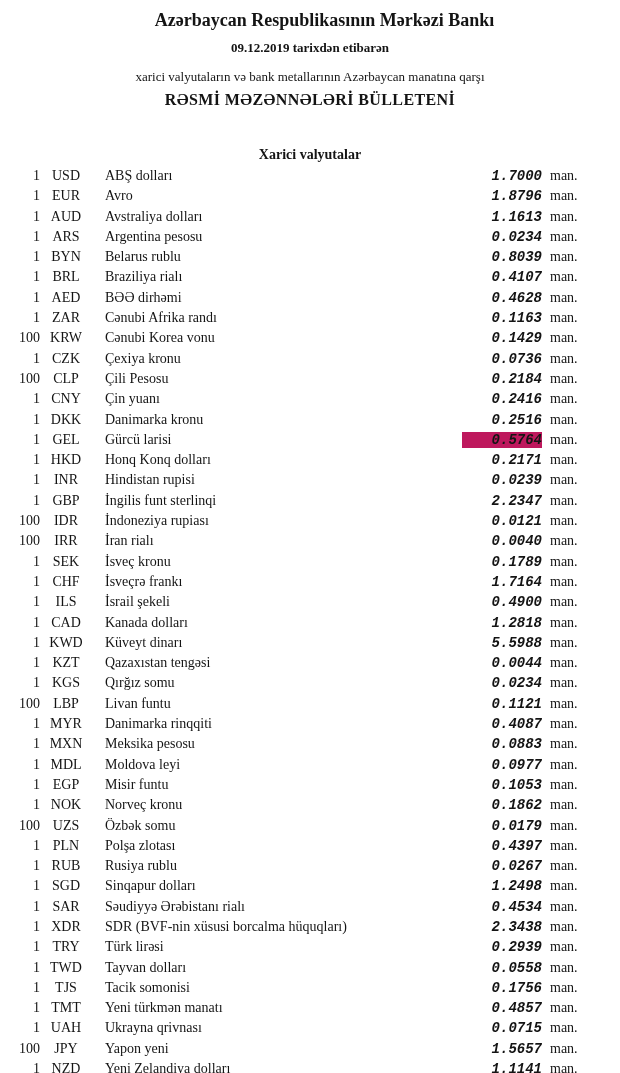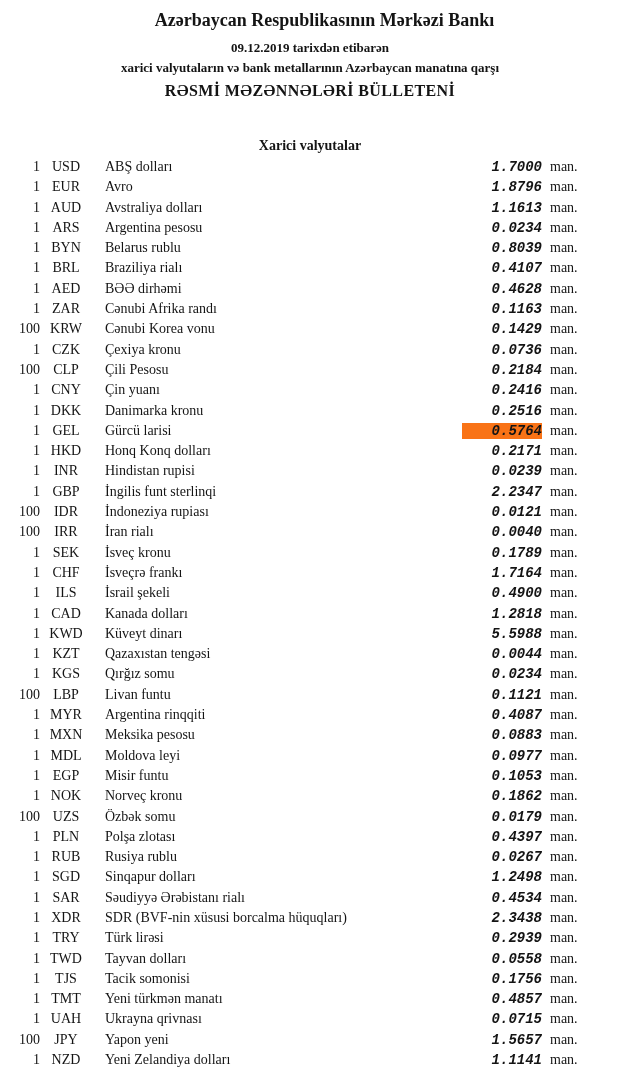--- a/index.html
+++ b/index.html
@@ -28,22 +28,22 @@
     padding-left: 29px;
   }
   .date-line {
     font-size: 13px;
     font-weight: bold;
     margin-top: 7px;
     line-height: 17px;
   }
   .subtitle {
     font-size: 13px;
-    font-weight: bold;
-    margin-top: 3px;
+    font-weight: normal;
+    margin-top: 12px;
     line-height: 17px;
   }
   .bulletin-title {
     font-size: 16px;
     font-weight: bold;
     margin-top: 6px;
     letter-spacing: 0.4px;
     line-height: 18px;
   }
   .section-title {
@@ -217,21 +217,21 @@
     <span class="code">DKK</span>
     <span class="name">Danimarka kronu</span>
     <span class="rate">0.2516</span>
     <span class="unit">man.</span>
   </div>
 
   <div class="rate-row">
     <span class="qty">1</span>
     <span class="code">GEL</span>
     <span class="name">Gürcü larisi</span>
-    <span class="rate highlighted" style="background: #f97316;">0.5764</span>
+    <span class="rate highlighted" style="background: #be185d;">0.5764</span>
     <span class="unit">man.</span>
   </div>
 
   <div class="rate-row">
     <span class="qty">1</span>
     <span class="code">HKD</span>
     <span class="name">Honq Konq dolları</span>
     <span class="rate">0.2171</span>
     <span class="unit">man.</span>
   </div>
@@ -328,21 +328,21 @@
     <span class="qty">100</span>
     <span class="code">LBP</span>
     <span class="name">Livan funtu</span>
     <span class="rate">0.1121</span>
     <span class="unit">man.</span>
   </div>
 
   <div class="rate-row">
     <span class="qty">1</span>
     <span class="code">MYR</span>
-    <span class="name">Argentina rinqqiti</span>
+    <span class="name">Danimarka rinqqiti</span>
     <span class="rate">0.4087</span>
     <span class="unit">man.</span>
   </div>
 
   <div class="rate-row">
     <span class="qty">1</span>
     <span class="code">MXN</span>
     <span class="name">Meksika pesosu</span>
     <span class="rate">0.0883</span>
     <span class="unit">man.</span>

